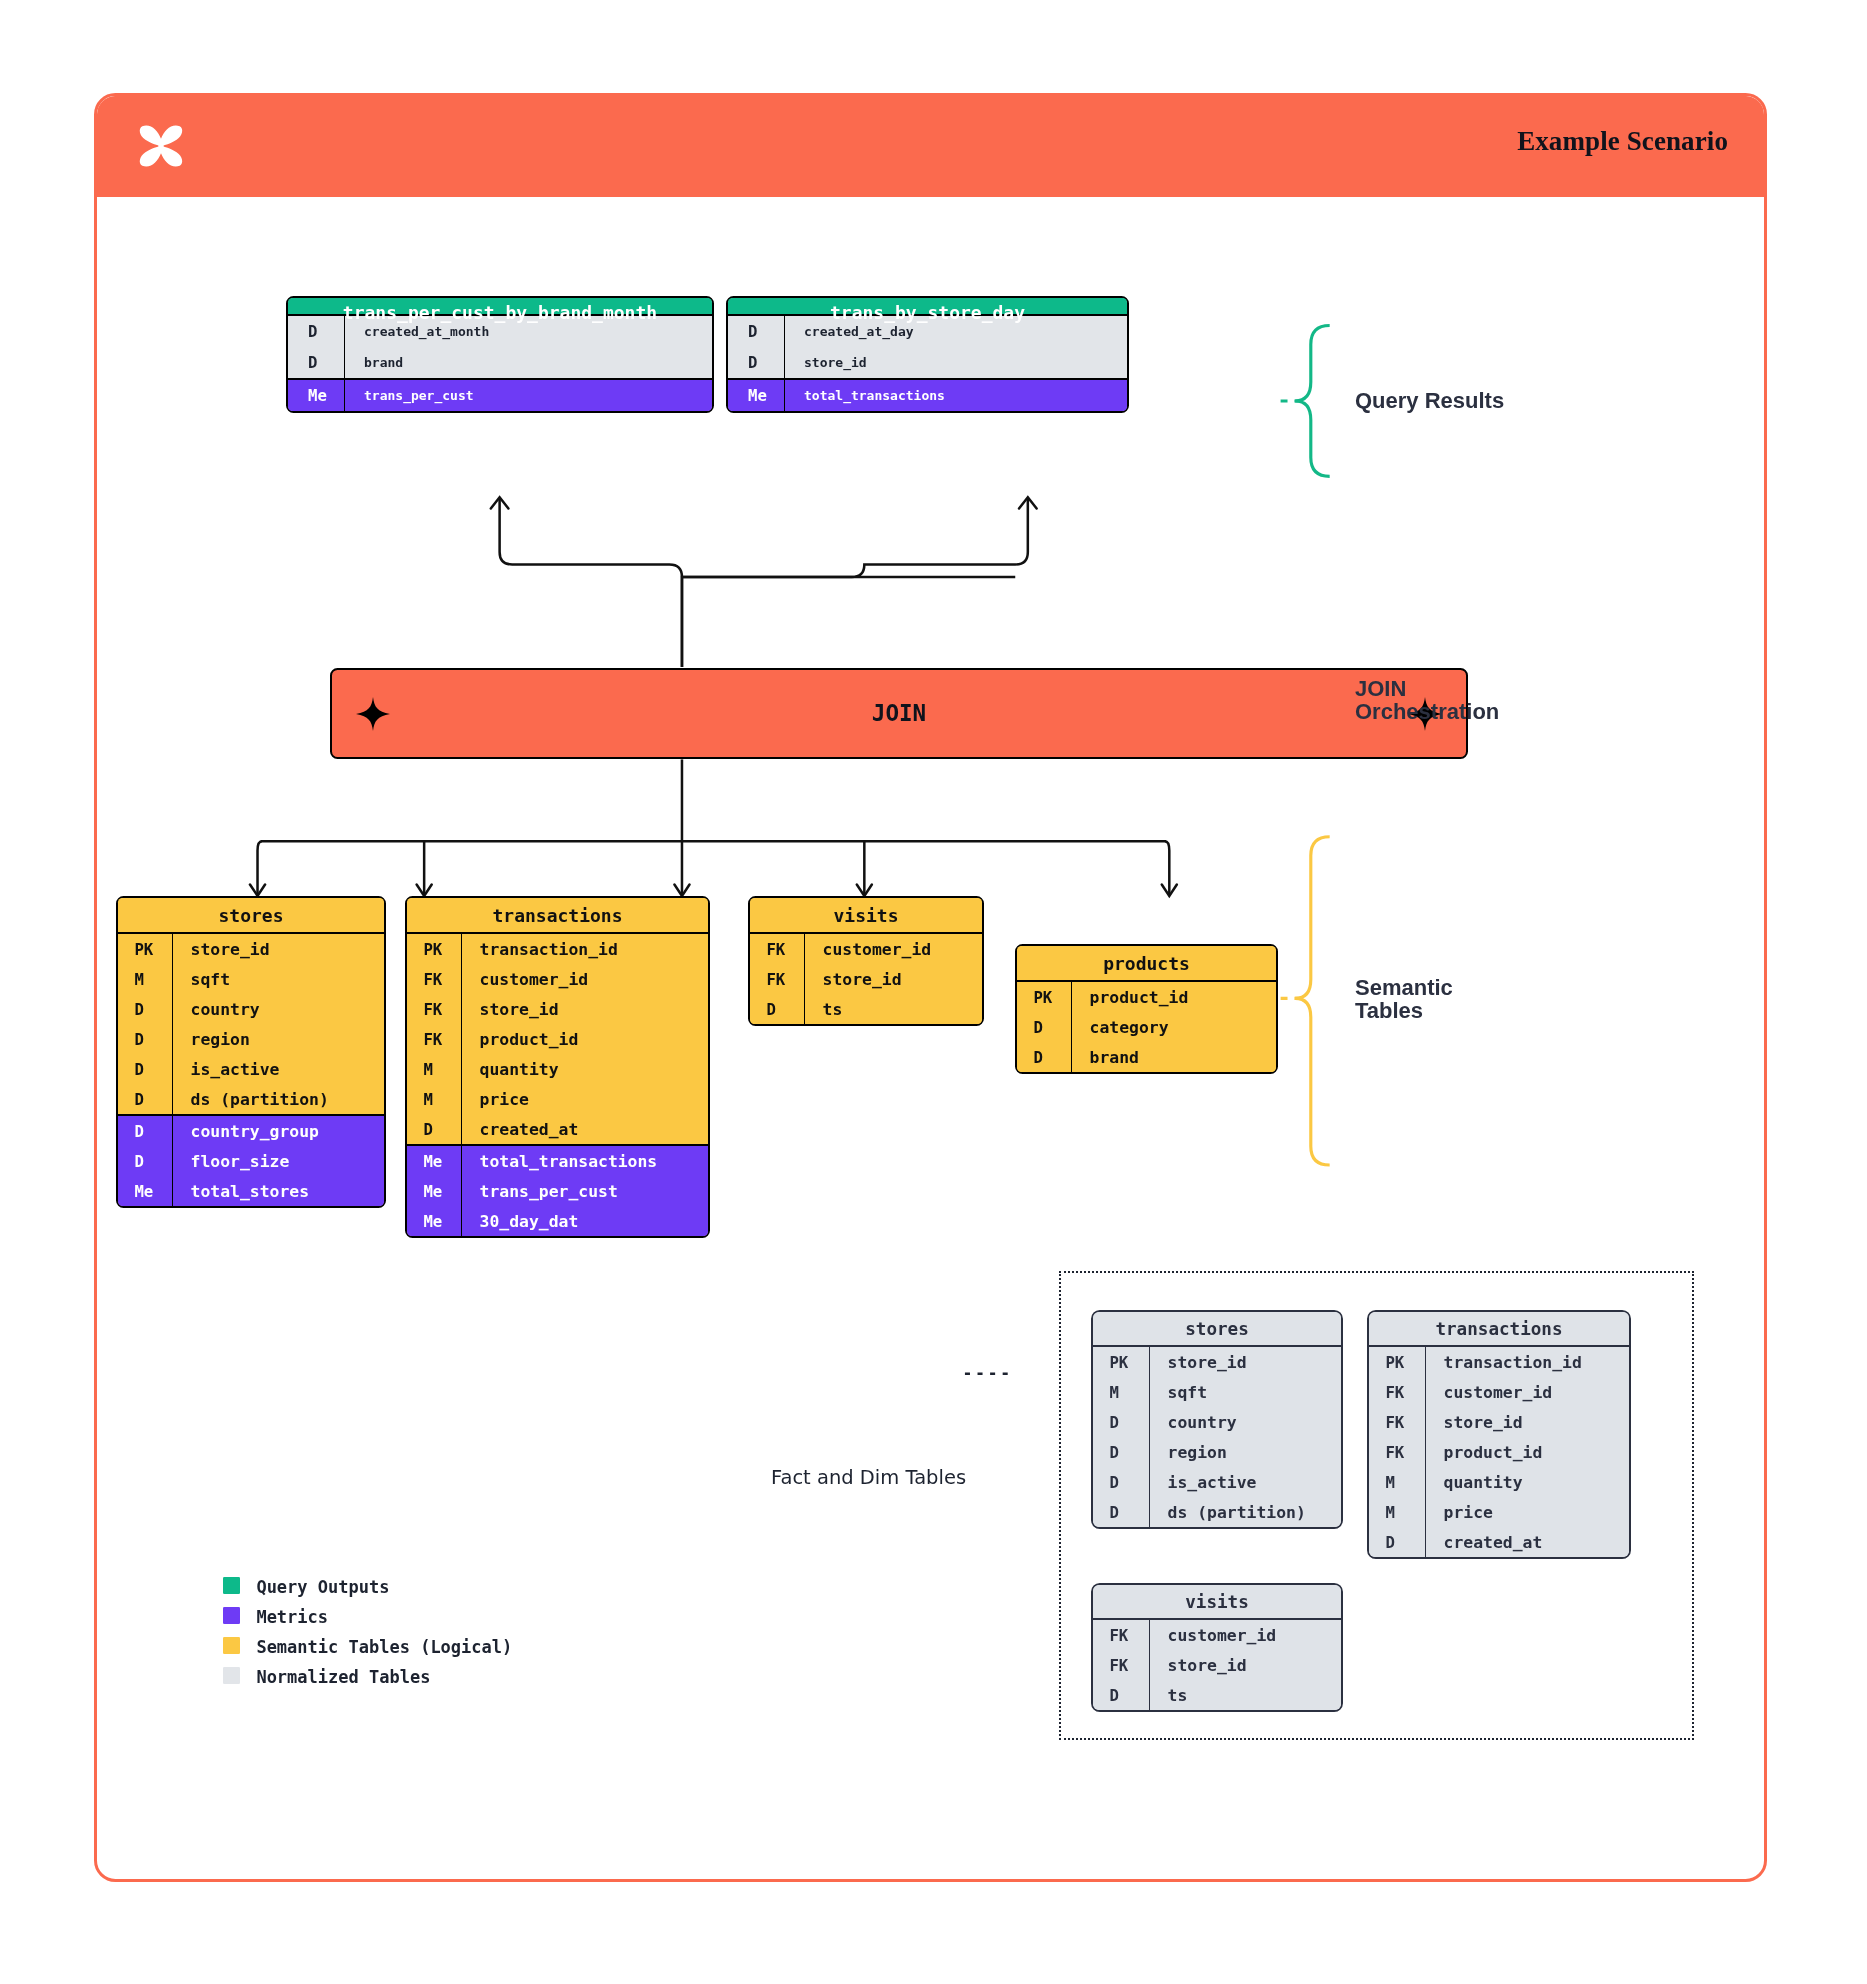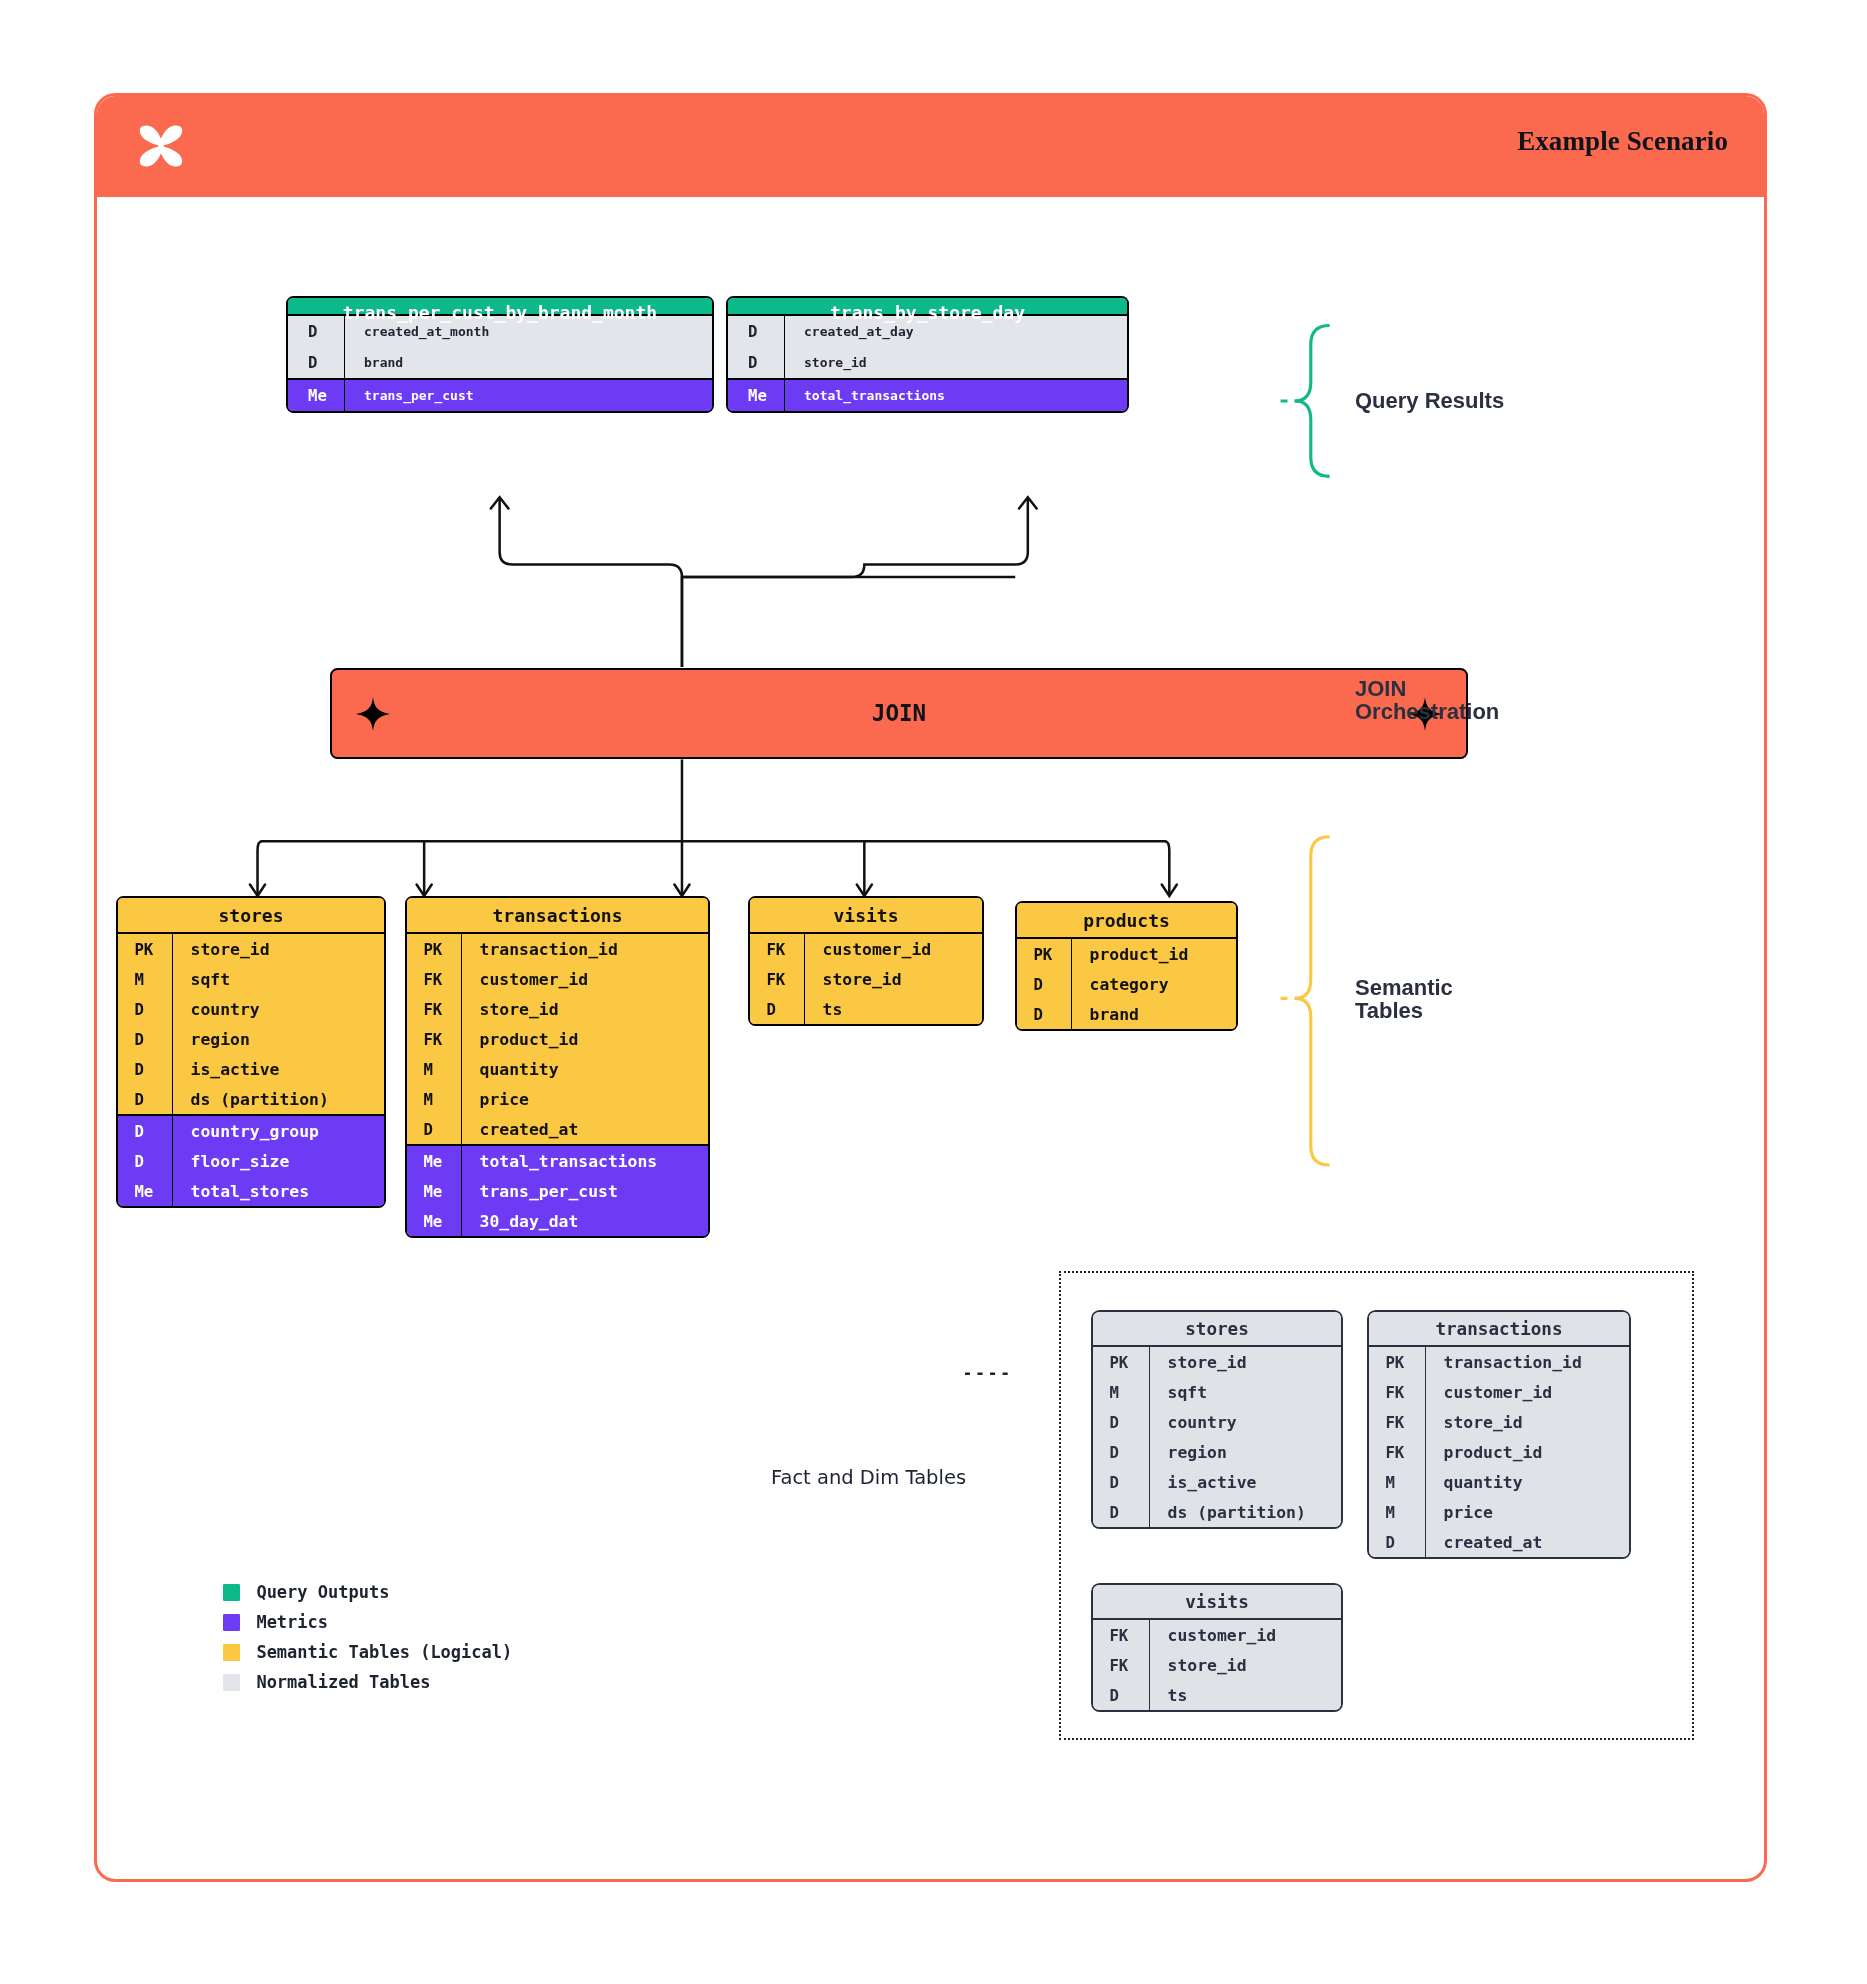--- a/index.html
+++ b/index.html
@@ -88,21 +88,21 @@
   
   #factbox{
     position:absolute;left:962px;top:1175px;width:635px;height:469px;
     border:2.5px dotted #1d2330;box-sizing:border-box;background:transparent;
   }
   #factdim-label{position:absolute;left:674px;top:1370px;font-family:"DejaVu Sans",sans-serif;
                  font-weight:normal;font-size:19.5px;color:#1d2330;}
 
   
   #legend{position:absolute;left:126px;top:1481px;}
-  .lg-item{display:flex;align-items:center;height:30px;}
+  .lg-item{display:flex;height:30px;}
   .lg-sw{width:17px;height:17px;flex:none;margin-right:16.4px;border-radius:1.3px;}
   .lg-tx{font-family:"DejaVu Sans Mono",monospace;font-weight:bold;font-size:17px;color:#1d2330;}
 </style>
 </head>
 <body>
 
 <div id="card">
 
   <div id="card-header">
     <svg id="logo" viewBox="0 0 100 100">
@@ -311,21 +311,21 @@
           <span class="k">FK</span>
           <span class="v">store_id</span>
         </div>
       <div class="row">
           <span class="k">D</span>
           <span class="v">ts</span>
         </div>
     </div>
   </div>
 
-  <div class="tbl sem" style="left:918px;top:805px;width:223px;">
+  <div class="tbl sem" style="left:918px;top:848px;width:263px;">
     <div class="hd">products</div>
     <div class="rowgrp dim" style="border-radius:0 0 4.4px 4.4px;">
       <div class="row">
           <span class="k">PK</span>
           <span class="v">product_id</span>
         </div>
       <div class="row">
           <span class="k">D</span>
           <span class="v">category</span>
         </div>

